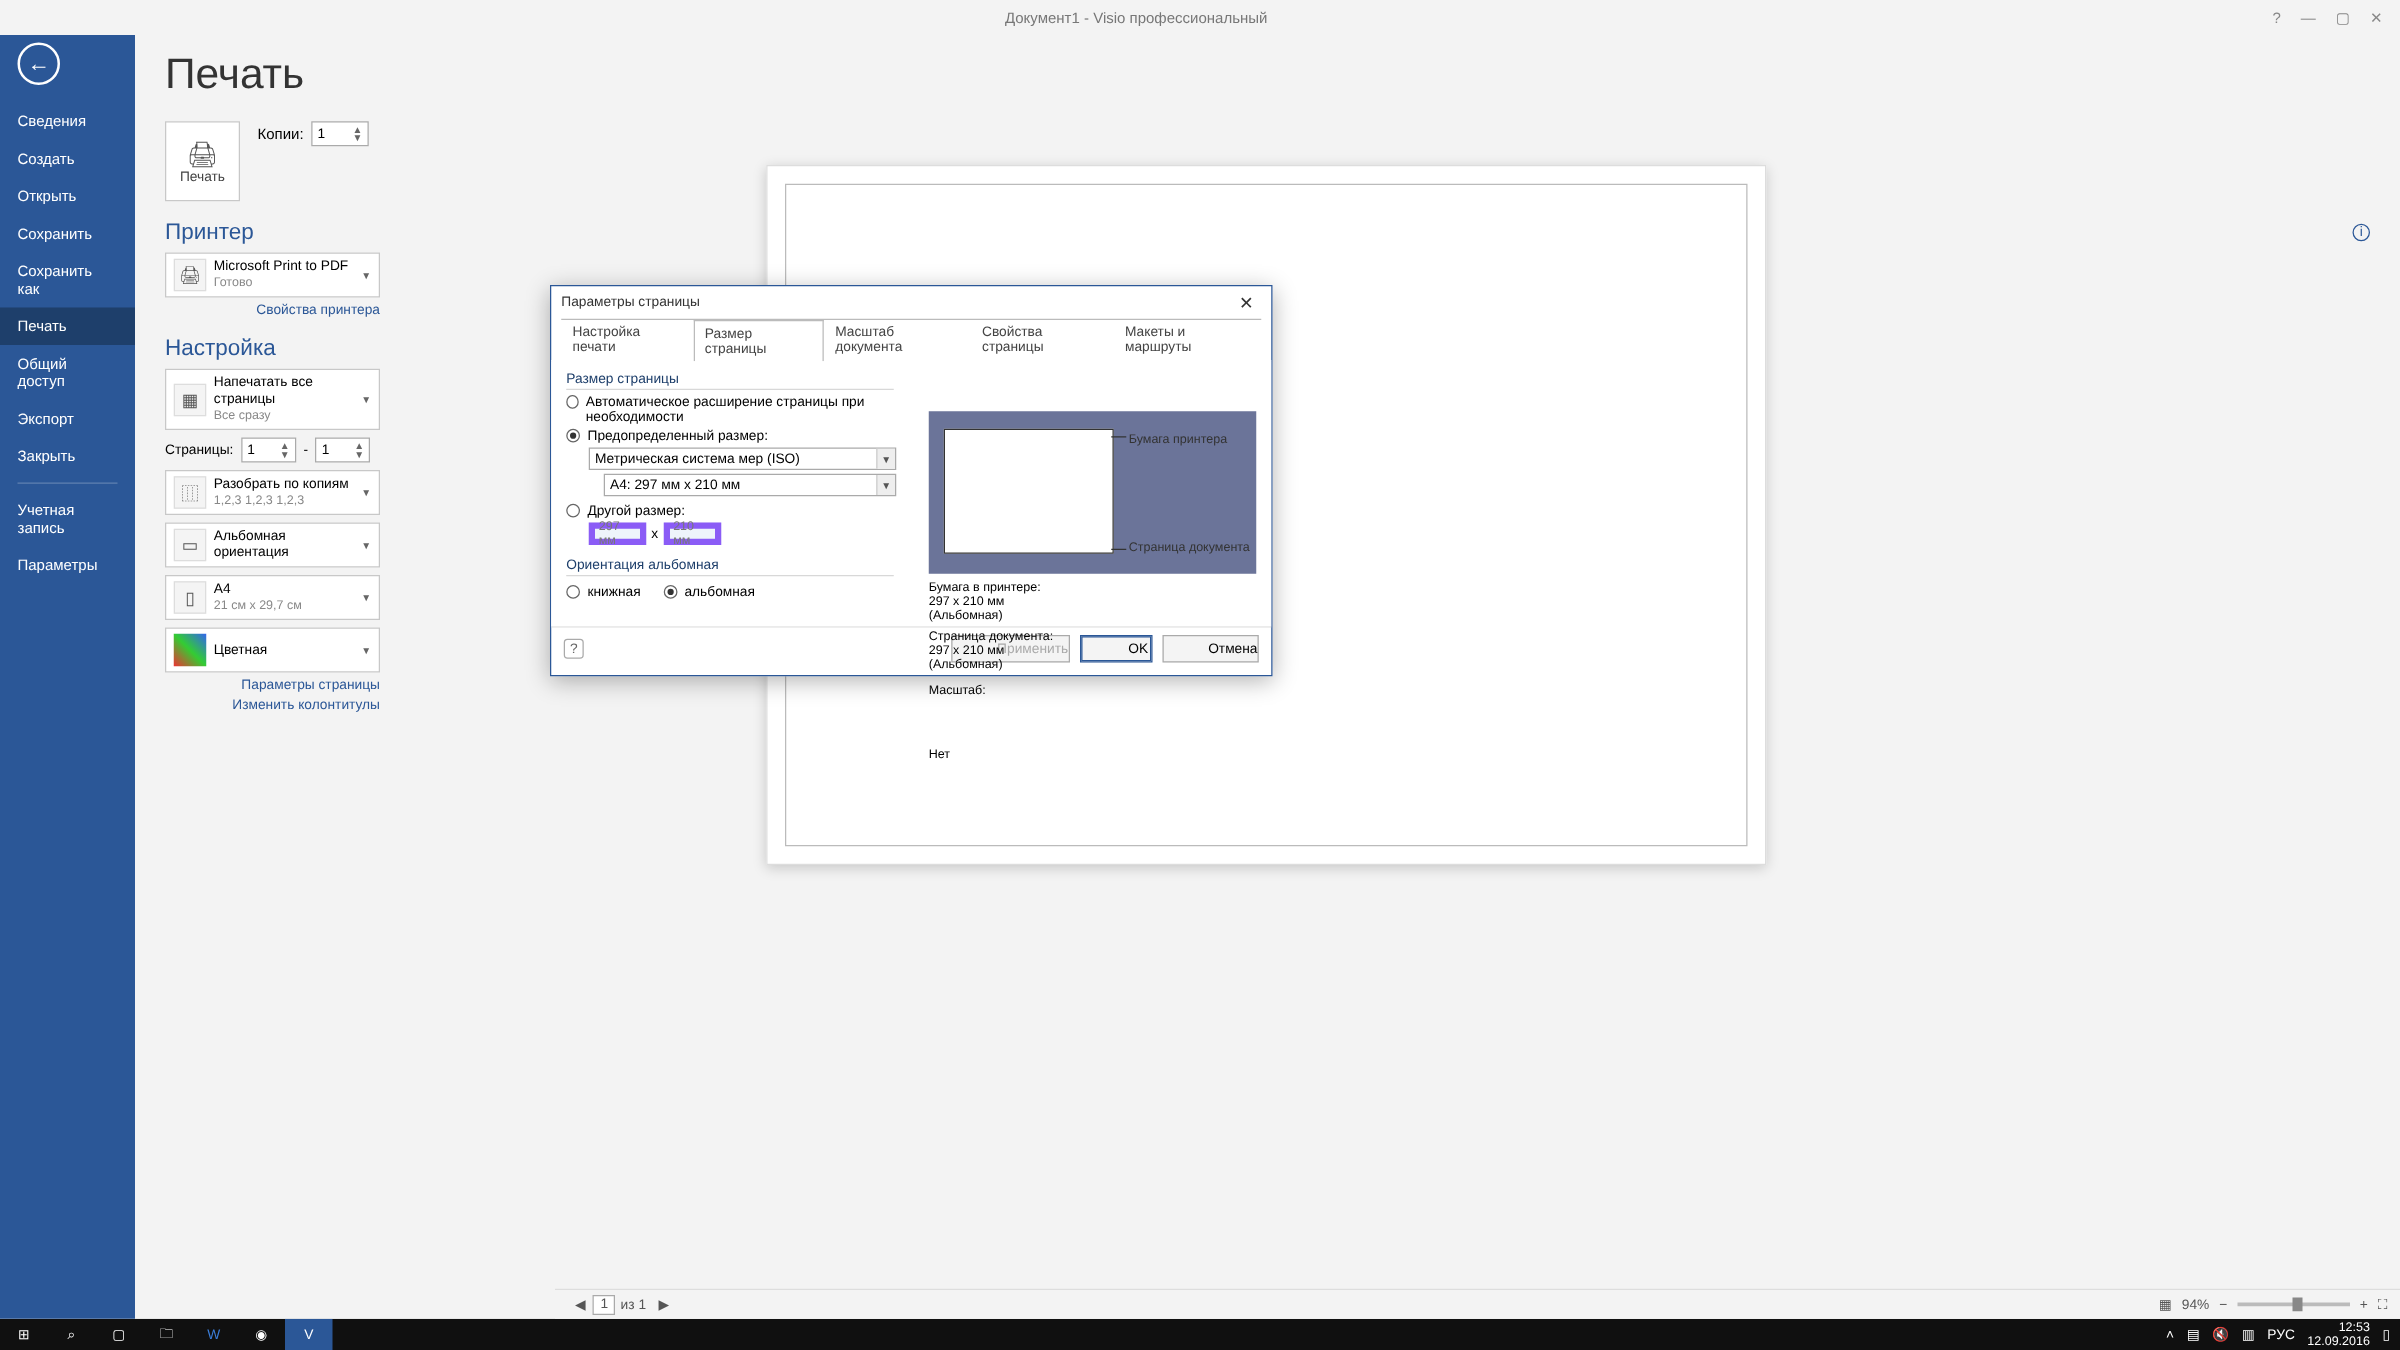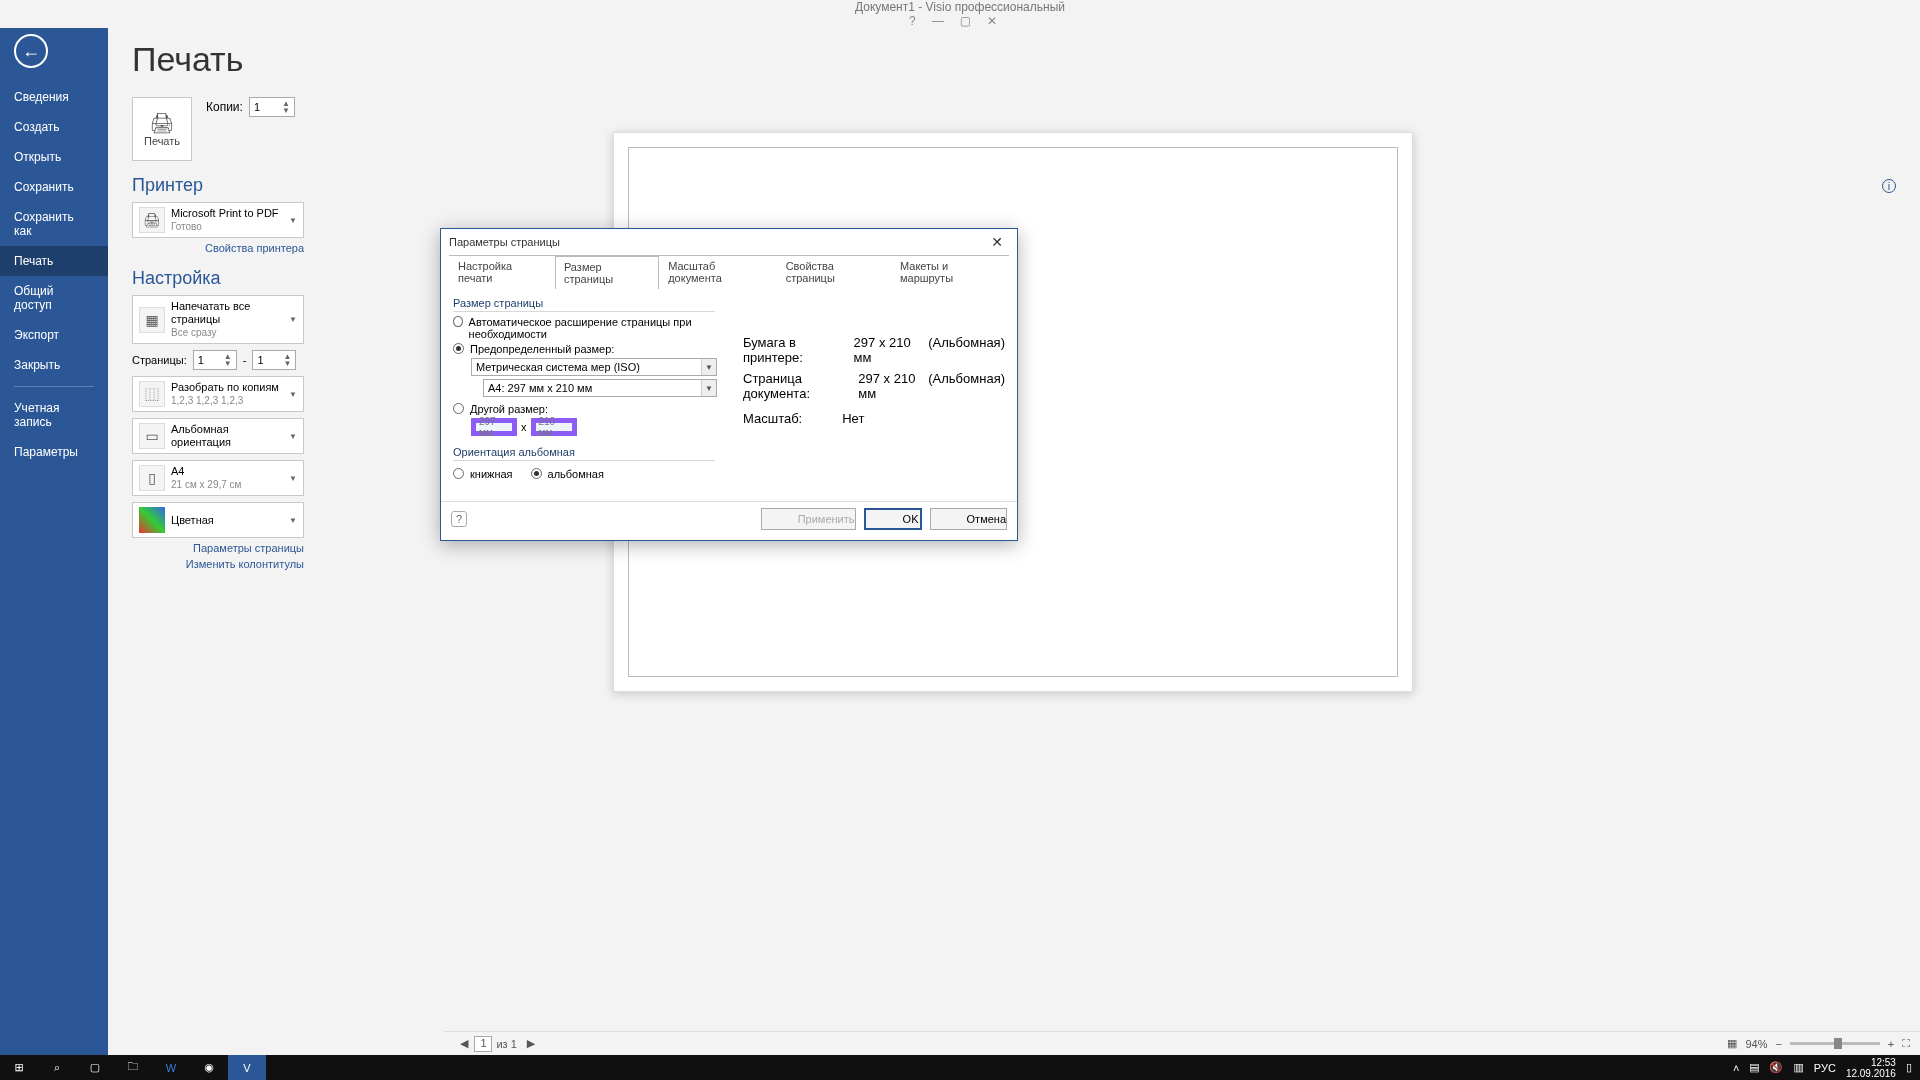--- a/index.html
+++ b/index.html
@@ -1,18 +1,18 @@
 <!DOCTYPE html>
 <html><head>
 <meta charset="utf-8">
 <style>
 * { box-sizing: border-box; margin: 0; padding: 0; font-family: "Segoe UI", Tahoma, sans-serif; }
 html, body { width: 1920px; height: 1080px; overflow: hidden; background: #fff; }
 .app { width: 100%; height: 1055px; display: flex; flex-direction: column; }
-.titlebar { height: 28px; background: #f3f3f3; display: flex; align-items: center; position: relative; font-size: 12px; color: #777; flex-direction: column; }
+.titlebar { height: 28px; background: #f3f3f3; display: flex; align-items: center; position: relative; font-size: 12px; color: #777; }
 .titlebar .title { flex: 1; text-align: center; }
 .titlebar .wbtns { display: flex; gap: 16px; padding-right: 14px; color: #888; }
 .titlebar .wbtns span { cursor: default; }
 .loginrow { height: 20px; background: #f3f3f3; text-align: right; font-size: 12px; padding-right: 14px; color: #444; }
 .body { flex: 1; display: flex; background: #f3f3f3; position: relative; }
 .sidebar { width: 108px; background: #2b5797; color: #fff; font-size: 12px; display: flex; flex-direction: column; padding-top: 6px; position: relative; }
 .backbtn { width: 34px; height: 34px; border: 2px solid #fff; border-radius: 50%; margin: 0 0 14px 14px; display: flex; align-items: center; justify-content: center; color: #fff; font-size: 18px; }
 .sidebar .item { padding: 8px 14px; cursor: default; }
 .sidebar .item.sel { background: #1e3f6b; }
 .sidebar .divider { height: 1px; background: rgba(255,255,255,0.25); margin: 6px 14px; }
@@ -60,21 +60,21 @@
 .dd { border: 1px solid #aaa; background: #fff; height: 18px; display: flex; align-items: center; padding: 0 4px; justify-content: space-between; }
 .dd .da { font-size: 8px; color:#555; background:#eee; border-left:1px solid #ccc; padding:0 3px; margin-right:-4px; height:100%; display:flex; align-items:center;}
 .numbox { width: 46px; height: 18px; border: 5px solid #8b5cf6; background: #eef4fb; font-size: 10px; padding: 0 3px; display:inline-flex; align-items:center; color:#777;}
 .previewbox { position:absolute; right:12px; top:40px; width:262px; }
 .pvimg { width:262px; height:130px; background:#6b7499; position:relative; }
 .pvpaper { position:absolute; left:12px; top:14px; width:136px; height:100px; background:#fff; border:1px solid #333; }
 .pvlabels { position:absolute; left:160px; top:16px; font-size:10px; color:#333; line-height:14px;}
 .pvlabels::before{content:''; position:absolute; left:-14px; top:4px; width:12px; height:1px; background:#333;}
 .pvlabels2 { position:absolute; left:160px; top:104px; font-size:10px; color:#333;}
 .pvlabels2::before{content:''; position:absolute; left:-14px; top:6px; width:12px; height:1px; background:#333;}
-.infoline { display:flex; justify-content:space-between; font-size:13px; margin-top:6px;}
+.infoline { display:flex; justify-content:space-between; font-size:10px; margin-top:6px;flex-direction:column;}
 .dlgbtns { display:flex; justify-content:flex-end; gap:8px; padding: 6px 10px 10px; border-top:1px solid #ddd; align-items:center;}
 .dlgbtns .help { margin-right:auto; width:16px; height:16px; border:1px solid #aaa; border-radius:3px; text-align:center; font-size:11px; color:#666; line-height:14px;}
 .btn { min-width:58px; height:22px; border:1px solid #aaa; background:#f4f4f4; font-size:11px; display:flex; align-items:center; justify-content:center; cursor:default;padding-left:36px;}
 .btn.primary { border:1px solid #2b5797; box-shadow: inset 0 0 0 1px #2b5797; }
 .btn.disabled { color:#aaa; }
 
 
 .taskbar { height: 25px; background: #101010; display: flex; align-items: center; color:#fff; font-size:11px; }
 .taskbar .tb { width: 38px; height: 100%; display:flex; align-items:center; justify-content:center; }
 .taskbar .tb.active { background:#2b5797; }
@@ -288,20 +288,25 @@
                 <span>книжная</span>
               </label>
             <label class="radio">
                 <span class="r sel"></span>
                 <span>альбомная</span>
               </label>
           </div>
         </div>
 
         <div class="previewbox">
+          <div class="pvimg">
+            <div class="pvpaper"></div>
+            <div class="pvlabels">Бумага принтера</div>
+            <div class="pvlabels2">Страница документа</div>
+          </div>
           <div class="infoline">
               <span>Бумага в принтере:</span>
               <span>297 x 210 мм</span>
               <span>(Альбомная)</span>
             </div>
           <div class="infoline">
               <span>Страница документа:</span>
               <span>297 x 210 мм</span>
               <span>(Альбомная)</span>
             </div>

